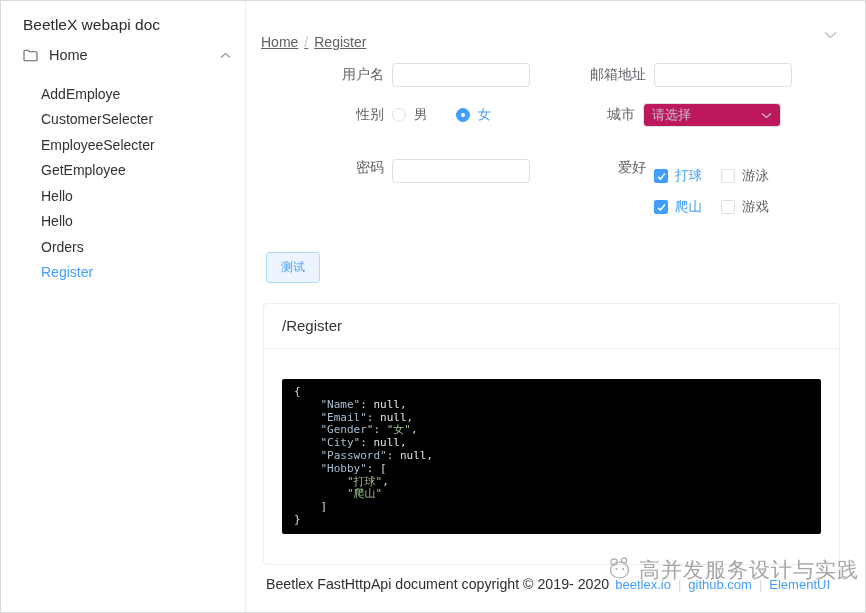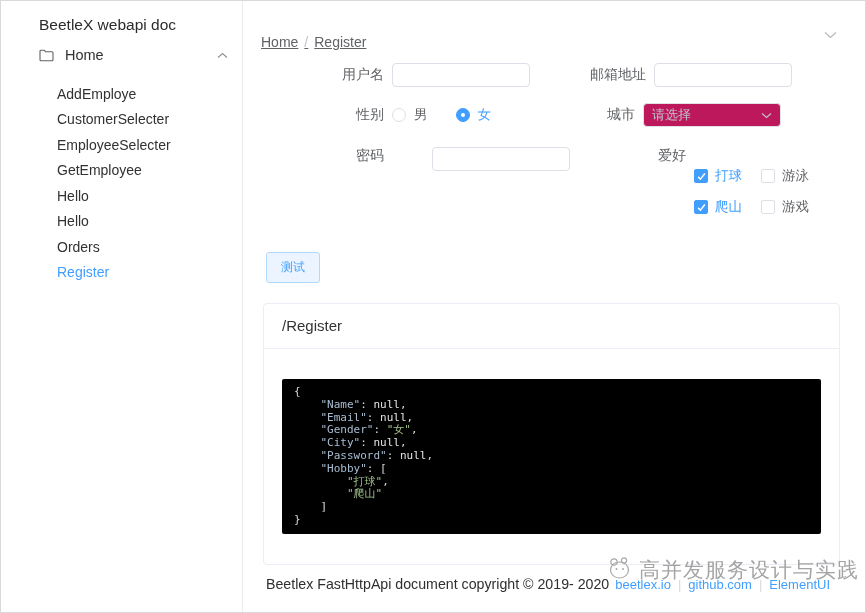--- a/index.html
+++ b/index.html
@@ -2,21 +2,21 @@
 <html><head>
 <meta charset="utf-8">
 <style>
   * { margin:0; padding:0; box-sizing:border-box; }
   html,body { background:#fff; }
   body { font-family:"Liberation Sans","DejaVu Sans",sans-serif; }
   .page { position:relative; width:866px; height:613px; background:#fff;
           border:1px solid #d9d9d9; overflow:hidden; }
 
   
-  .sidebar { position:absolute; left:16px; top:0; width:226px; height:100%;
+  .sidebar { position:absolute; left:0; top:0; width:245px; height:100%;
              border-right:1px solid #ececec; background:#fff; }
   .sb-title { padding:15px 0 0 22px; font-size:15.5px; color:#2b2b2b; }
   .sb-home { margin-top:8px; height:26px; display:flex; align-items:center;
              padding:0 14px 0 22px; font-size:14.5px; color:#303133; cursor:pointer; }
   .sb-home .folder { display:flex; }
   .sb-home .home-label { margin-left:11px; }
   .sb-home .chev { margin-left:auto; display:flex; }
   .sb-menu { margin-top:13px;text-align:right; }
   .sb-item { height:25.5px; display:flex; align-items:center; padding-left:40px;
              font-size:14px; color:#303133; cursor:pointer; }
@@ -34,21 +34,21 @@
   .form-row { display:flex; margin-bottom:16px; }
   .f-item { display:flex; align-items:center; }
   .f-item .lab { font-size:14px; color:#606266; text-align:right; }
   .lab-l { width:137px; }
   .lab-r { width:116px; }
   .ctrl { margin-left:8px; }
   .inp { width:138px; height:24px; border:1px solid #dcdfe6; border-radius:4px;
          font-size:13px; color:#606266; padding:0 8px; outline:none; background:#fff; }
   .row-tall { align-items:flex-start; }
   .row-tall .f-item { align-items:flex-start; }
-  .row-tall .lab, .row-tall .radio-group, .row-tall .inp-wrap { margin-top:4px;padding-left:40px; }
+  .row-tall .lab, .row-tall .radio-group, .row-tall .inp-wrap { margin-top:16px; }
 
   
   .radio-group { display:flex; align-items:center; margin-left:8px; height:24px; }
   .radio-opt { display:flex; align-items:center; margin-right:28px; cursor:pointer; }
   .radio { width:14px; height:14px; border-radius:50%; border:1px solid #dcdfe6;
            background:#fff; position:relative; }
   .radio.checked { border-color:#409eff; background:#409eff; }
   .radio.checked::after { content:''; position:absolute; left:4px; top:4px;
            width:4px; height:4px; border-radius:50%; background:#fff; }
   .radio-lab { margin-left:8px; font-size:13.5px; color:#606266; }

